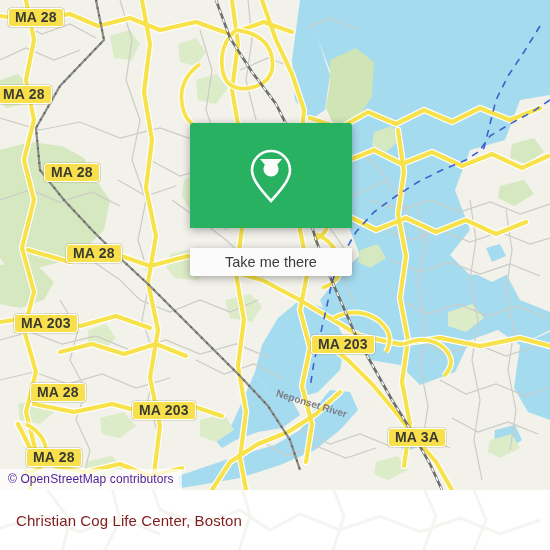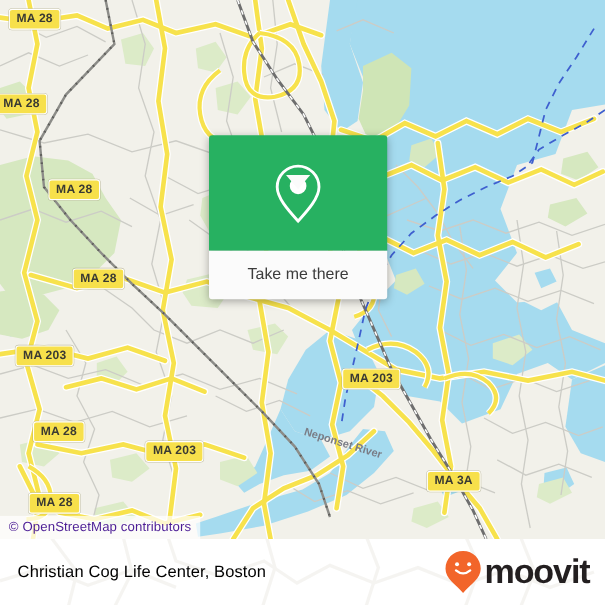--- a/index.html
+++ b/index.html
@@ -21,21 +21,21 @@
 
   svg.vec { position: absolute; left: 0; top: 0; width: 550px; height: 490px; }
 
   
   .shield {
     position: absolute;
     background: #f7e04b;
     border: 1.5px solid #ffffff;
     border-radius: 3px;
     color: #3a3a33;
-    font-size: 11px;
+    font-size: 14px;
     font-weight: bold;
     letter-spacing: .2px;
     padding: 2px 6px 3px 6px;
     white-space: nowrap;
     box-shadow: 0 0 0 .5px rgba(150,145,100,.5);
     line-height: 12px;
   }
 
   .river-label {
     position: absolute;
@@ -62,27 +62,28 @@
     width: 162px;
     filter: drop-shadow(0 2px 4px rgba(0,0,0,.32));
   }
   #popup-image {
     height: 105px;
     background: #27b161;
     border-radius: 3px 3px 0 0;
     display: flex; align-items: center; justify-content: center;
   }
   #popup-action {
-    height: 44px;
+    height: 28px;
     background: #fbfbfb;
     border-radius: 0 0 3px 3px;
     display: flex; align-items: center; justify-content: center;
     font-size: 14.5px;
     color: #3c3c3c;
     position: relative;
+    margin-top: 20px;
   }
   #popup-tail {
     position: absolute;
     left: 50%; margin-left: -11px; top: 36px;
     width: 0; height: 0;
     border-left: 11px solid transparent;
     border-right: 11px solid transparent;
     border-top: 13px solid #fbfbfb;
   }
 
@@ -93,21 +94,21 @@
     background: #ffffff;
     overflow: hidden;
   }
   #footer-watermark {
     position: absolute; left: 0; top: 0; width: 550px; height: 60px;
     opacity: .5;
   }
   #footer-title {
     position: absolute; left: 16px; top: 50%;
     transform: translateY(-50%);
-    font-size: 15px; color: #000000;
+    font-size: 15px; color: #7f1d1d;
     letter-spacing: .1px;
   }
   #brand {
     position: absolute; right: 14px; top: 50%;
     transform: translateY(-50%);
     display: flex; align-items: center; gap: 2px;
   }
   #brand-name {
     font-size: 31px; font-weight: bold; color: #231f20;
     letter-spacing: -1px; line-height: 30px;
@@ -364,23 +365,14 @@
         <path d="M150,-10 L160,20 L200,34 L240,20 L270,40 L300,24 L340,40
                  L380,26 L420,42 L460,28 L500,44 L540,30"></path>
         <path d="M240,-10 L250,26 L236,70"></path>
         <path d="M330,-10 L344,26 L330,70"></path>
         <path d="M420,-10 L436,26 L420,70"></path>
         <path d="M470,-10 L486,30 L470,70"></path>
         <path d="M0,38 L40,26 L80,42 L120,28 L160,44"></path>
       </g>
     </svg>
     <div id="footer-title">Christian Cog Life Center, Boston</div>
-    <div id="brand">
-      <svg width="34" height="40" viewBox="0 0 34 40">
-        <path d="M17 1 C8 1 1 8 1 17 C1 26 10 31 17 39 C24 31 33 26 33 17 C33 8 26 1 17 1 Z" fill="#f2652a"></path>
-        <circle cx="11.5" cy="13" r="1.8" fill="#ffffff"></circle>
-        <circle cx="22.5" cy="13" r="1.8" fill="#ffffff"></circle>
-        <path d="M10.5 18.5 Q17 24 23.5 18.5" fill="none" stroke="#ffffff" stroke-width="2" stroke-linecap="round"></path>
-      </svg>
-      <span id="brand-name">moovit</span>
-    </div>
   </div>
 </div>
 
 </body></html>

